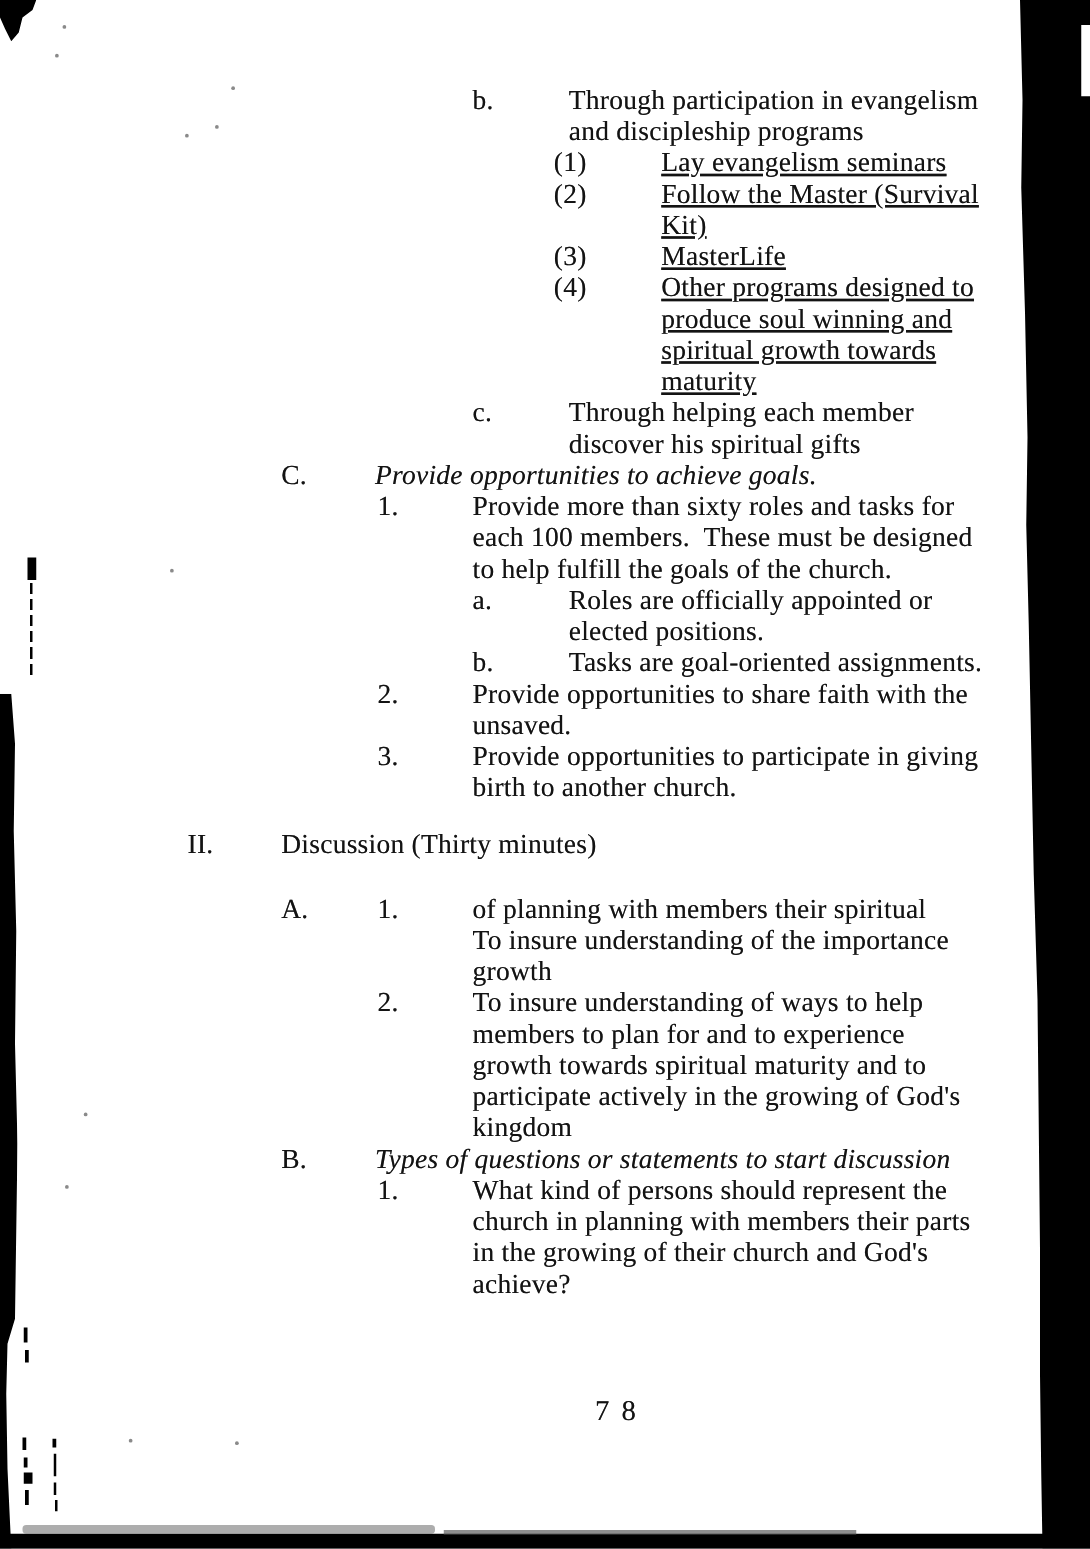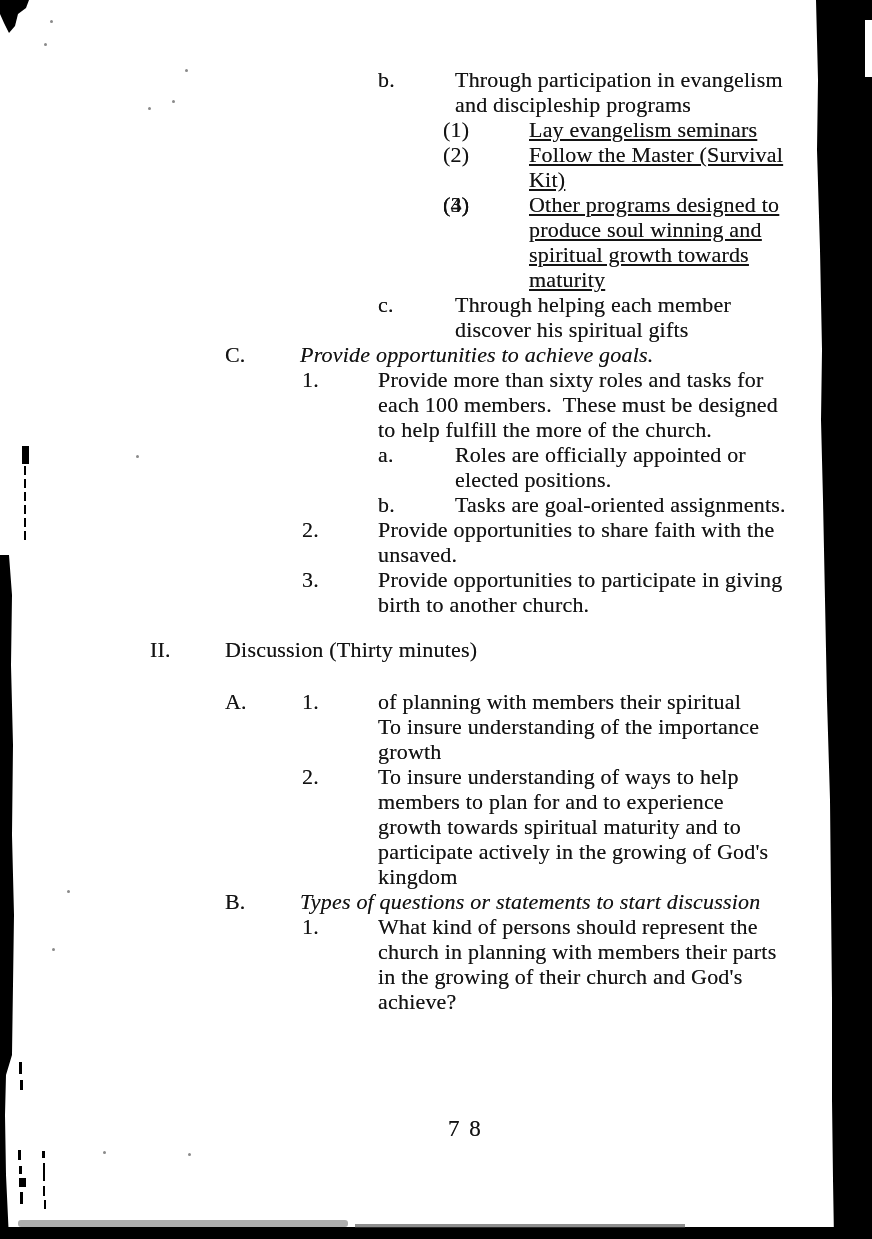--- a/index.html
+++ b/index.html
@@ -25,21 +25,21 @@
     text-shadow: 0 0 0.5px rgba(0,0,0,0.55);
   }
   .item .label { position: absolute; top: 0; }
   .lv0 .label { left:150px; } .lv0 .lines { margin-left:225px; }
   .lv1 .label { left:225px; } .lv1 .lines { margin-left:300px;font-style:italic; }
   .lv2 .label { left:302px; } .lv2 .lines { margin-left:378px; }
   .lv3 .label { left:378px; } .lv3 .lines { margin-left:455px; }
   .lv4 .label { left:443px; } .lv4 .lines { margin-left:529px;text-decoration:underline; }
   .page-number {
     position: absolute;
-    left: 448px; top: 1116px;
+    left: 476px; top: 1116px;
     font-size: 23px;
     letter-spacing: 2px;
     text-shadow: 0 0 0.5px rgba(0,0,0,0.55);
     text-align: right;
   }
   
   .art { position:absolute; background:var(--band,#000); }
   .corner-blob {
     left:0; top:0; width:30px; height:34px;
     clip-path: polygon(0 0, 29px 0, 26px 8px, 18px 14px, 15px 26px, 9px 33px, 4px 23px, 0 14px);
@@ -71,25 +71,25 @@
 </style>
 </head>
 <body>
 
 <div class="page">
 
   <div class="content" id="outline">
       <div class="item lv3"><span class="label">b.</span><div class="lines"><div class="line">Through participation in evangelism</div><div class="line">and discipleship programs</div></div></div>
       <div class="item lv4"><span class="label">(1)</span><div class="lines"><div class="line">Lay evangelism seminars</div></div></div>
       <div class="item lv4"><span class="label">(2)</span><div class="lines"><div class="line">Follow the Master (Survival</div><div class="line">Kit)</div></div></div>
-      <div class="item lv4"><span class="label">(3)</span></div>
+      <div class="item lv4"><span class="label">(3)</span><div class="lines"><div class="line">MasterLife</div></div></div>
       <div class="item lv4"><span class="label">(4)</span><div class="lines"><div class="line">Other programs designed to</div><div class="line">produce soul winning and</div><div class="line">spiritual growth towards</div><div class="line">maturity</div></div></div>
       <div class="item lv3"><span class="label">c.</span><div class="lines"><div class="line">Through helping each member</div><div class="line">discover his spiritual gifts</div></div></div>
       <div class="item lv1"><span class="label">C.</span><div class="lines"><div class="line">Provide opportunities to achieve goals.</div></div></div>
-      <div class="item lv2"><span class="label">1.</span><div class="lines"><div class="line">Provide more than sixty roles and tasks for</div><div class="line">each 100 members.  These must be designed</div><div class="line">to help fulfill the more of the church.</div></div></div>
+      <div class="item lv2"><span class="label">1.</span><div class="lines"><div class="line">Provide more than sixty roles and tasks for</div><div class="line">each 100 members.  These must be designed</div><div class="line">to help fulfill the goals of the church.</div></div></div>
       <div class="item lv3"><span class="label">a.</span><div class="lines"><div class="line">Roles are officially appointed or</div><div class="line">elected positions.</div></div></div>
       <div class="item lv3"><span class="label">b.</span><div class="lines"><div class="line">Tasks are goal-oriented assignments.</div></div></div>
       <div class="item lv2"><span class="label">2.</span><div class="lines"><div class="line">Provide opportunities to share faith with the</div><div class="line">unsaved.</div></div></div>
       <div class="item lv2"><span class="label">3.</span><div class="lines"><div class="line">Provide opportunities to participate in giving</div><div class="line">birth to another church.</div></div></div>
       <div class="item lv0" style="margin-top: 20px;"><span class="label">II.</span><div class="lines"><div class="line">Discussion (Thirty minutes)</div></div></div>
       <div class="item lv1" style="margin-top: 27px;"><span class="label">A.</span></div>
       <div class="item lv2"><span class="label">1.</span><div class="lines"><div class="line">of planning with members their spiritual</div><div class="line">To insure understanding of the importance</div><div class="line">growth</div></div></div>
       <div class="item lv2"><span class="label">2.</span><div class="lines"><div class="line">To insure understanding of ways to help</div><div class="line">members to plan for and to experience</div><div class="line">growth towards spiritual maturity and to</div><div class="line">participate actively in the growing of God's</div><div class="line">kingdom</div></div></div>
       <div class="item lv1"><span class="label">B.</span><div class="lines"><div class="line">Types of questions or statements to start discussion</div></div></div>
       <div class="item lv2"><span class="label">1.</span><div class="lines"><div class="line">What kind of persons should represent the</div><div class="line">church in planning with members their parts</div><div class="line">in the growing of their church and God's</div><div class="line">achieve?</div></div></div>

